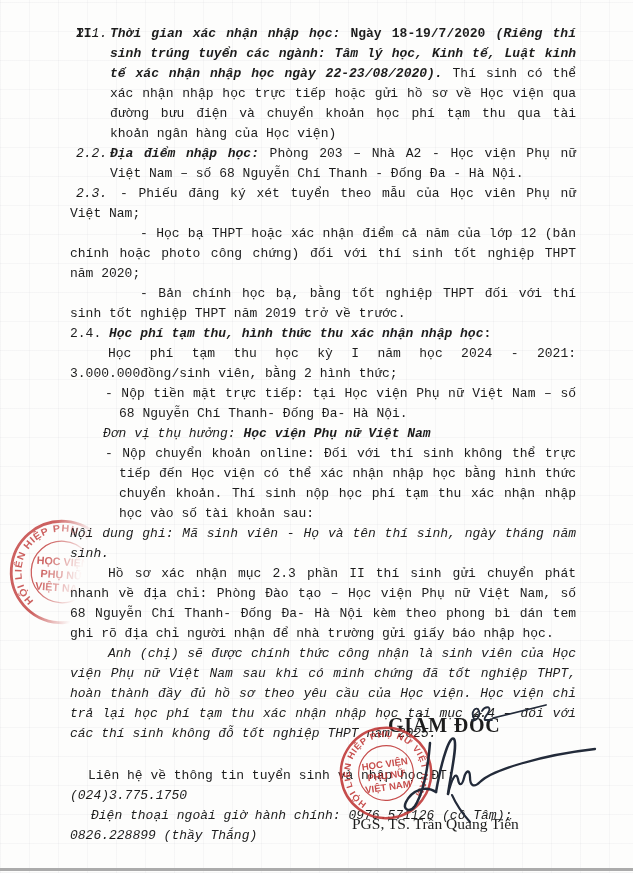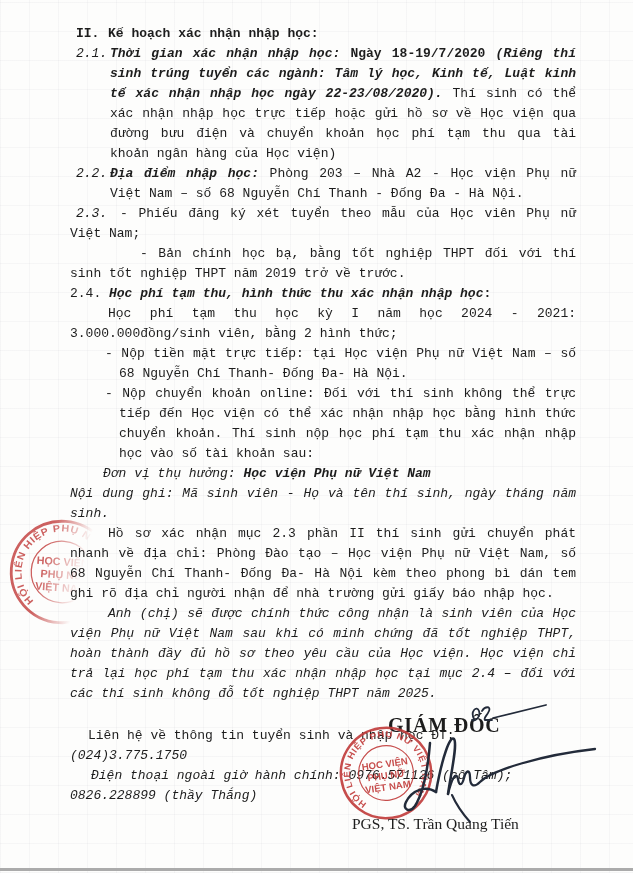--- a/index.html
+++ b/index.html
@@ -57,31 +57,32 @@
   }
   .stamp svg{width:100%;height:100%;display:block;}
   .signature{position:absolute;left:392px;top:698px;width:212px;height:132px;pointer-events:none;}
 </style>
 </head>
 <body>
 
 <div class="scan-texture"></div>
 
 <div class="doc">
-    <p class="para heading"><span class="pnum">II.</span><span class="b ">Kế hoạch xác nhận nhập học:</span></p>
+    <p class="para heading"><span class="pnum">II.</span></p>
     <p class="para numbered-item"><span class="pnum">2.1.</span><span class="b i">Thời gian xác nhận nhập học: </span><span class="b ">Ngày 18-19/7/2020 </span><span class="b i">(Riêng thí sinh trúng tuyển các ngành: Tâm lý học, Kinh tế, Luật kinh tế xác nhận nhập học ngày 22-23/08/2020).</span><span class=""> Thí sinh có thể xác nhận nhập học trực tiếp hoặc gửi hồ sơ về Học viện qua đường bưu điện và chuyển khoản học phí tạm thu qua tài khoản ngân hàng của Học viện)</span></p>
     <p class="para numbered-item"><span class="pnum">2.2.</span><span class="b i">Địa điểm nhập học: </span><span class="">Phòng 203 – Nhà A2 - Học viện Phụ nữ Việt Nam – số 68 Nguyễn Chí Thanh - Đống Đa - Hà Nội.</span></p>
     <p class="para numbered-item"><span class="pnum">2.3.</span></p>
     <p class="para dash-indent-1"><span class="">- Phiếu đăng ký xét tuyển theo mẫu của Học viên Phụ nữ Việt Nam;</span></p>
+    <p class="para dash-indent-2"><span class="">- Học bạ THPT hoặc xác nhận điểm cả năm của lớp 12 (bản chính hoặc photo công chứng) đối với thí sinh tốt nghiệp THPT năm 2020;</span></p>
     <p class="para dash-indent-2"><span class="">- Bản chính học bạ, bằng tốt nghiệp THPT đối với thí sinh tốt nghiệp THPT năm 2019 trở về trước.</span></p>
     <p class="para flush"><span class="">2.4. </span><span class="b i">Học phí tạm thu, hình thức thu xác nhận nhập học</span><span class="b ">:</span></p>
     <p class="para body-indent"><span class="">Học phí tạm thu học kỳ I năm học 2024 - 2021:  3.000.000đồng/sinh viên, bằng 2 hình thức;</span></p>
     <p class="para dash-block"><span class="">- Nộp tiền mặt trực tiếp: tại Học viện Phụ nữ Việt Nam – số 68 Nguyễn Chí Thanh- Đống Đa- Hà Nội.</span></p>
+    <p class="para bank-indent"><span class="i">Đơn vị thụ hưởng: </span><span class="b i">Học viện Phụ nữ Việt Nam</span></p>
     <p class="para dash-block"><span class="">- Nộp chuyển khoản online: Đối với thí sinh không thể trực tiếp đến Học viện có thể xác nhận nhập học bằng hình thức chuyển khoản.  Thí sinh nộp học phí tạm thu xác nhận nhập học vào số tài khoản sau:</span></p>
-    <p class="para bank-indent"><span class="i">Đơn vị thụ hưởng: </span><span class="b i">Học viện Phụ nữ Việt Nam</span></p>
     <p class="para flush"><span class="i">Nội dung ghi: Mã sinh viên - Họ và tên thí sinh, ngày tháng năm sinh.</span></p>
     <p class="para body-indent"><span class="">Hồ sơ xác nhận mục 2.3 phần II thí sinh gửi chuyển phát nhanh về địa chỉ:  Phòng Đào tạo – Học viện Phụ nữ Việt Nam, số 68 Nguyễn Chí Thanh- Đống Đa- Hà Nội kèm theo phong bì dán tem ghi rõ địa chỉ người nhận để nhà trường gửi giấy báo nhập học.</span></p>
     <p class="para body-indent"><span class="i">Anh (chị) sẽ được chính thức công nhận là sinh viên của Học viện Phụ nữ Việt Nam sau khi có minh chứng đã tốt nghiệp THPT, hoàn thành đầy đủ hồ sơ theo yêu cầu của Học viện. Học viện chỉ trả lại học phí tạm thu xác nhận nhập học tại mục 2.4 –  đối với các thí sinh không đỗ tốt nghiệp THPT năm 2025.</span></p>
     <p class="para contact-1"><span class="">Liên hệ về thông tin tuyển sinh và nhập học ĐT: </span><span class="i">(024)3.775.1750</span></p>
     <p class="para contact-2"><span class="i">Điện thoại ngoài giờ hành chính: 0976.571126 (cô Tâm); 0826.228899 (thầy Thắng)</span></p>
   </div>
 
 <div class="stamp stamp-left">
   <svg viewBox="0 0 100 100">
     <circle cx="50" cy="50" r="47" fill="none" stroke="#c13b3a" stroke-width="2.6"></circle>

